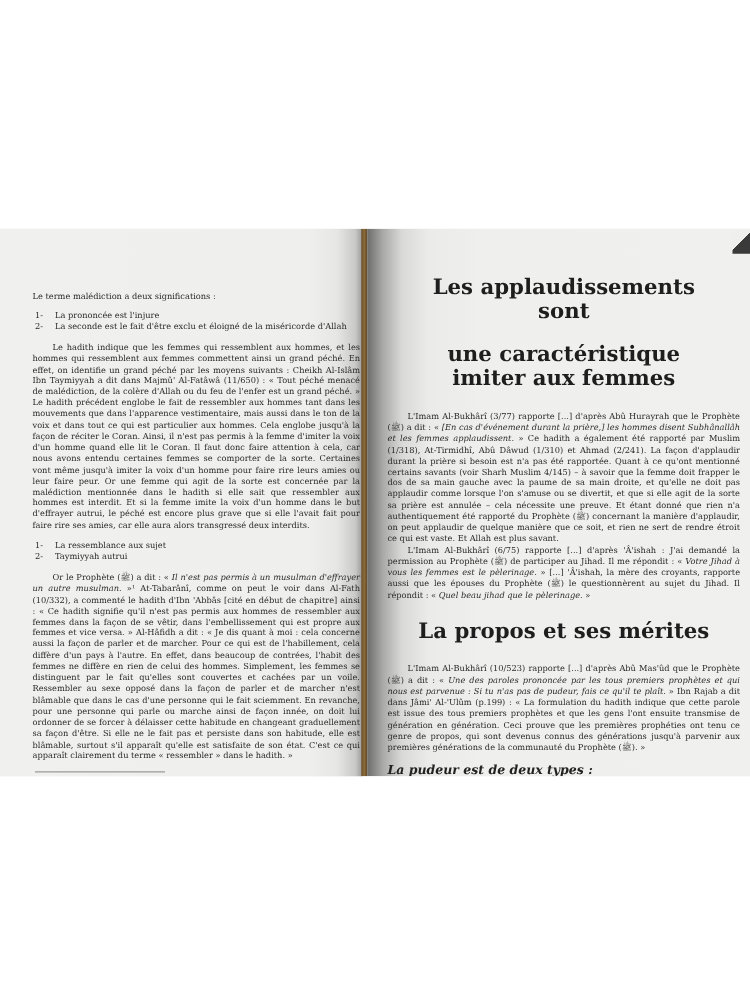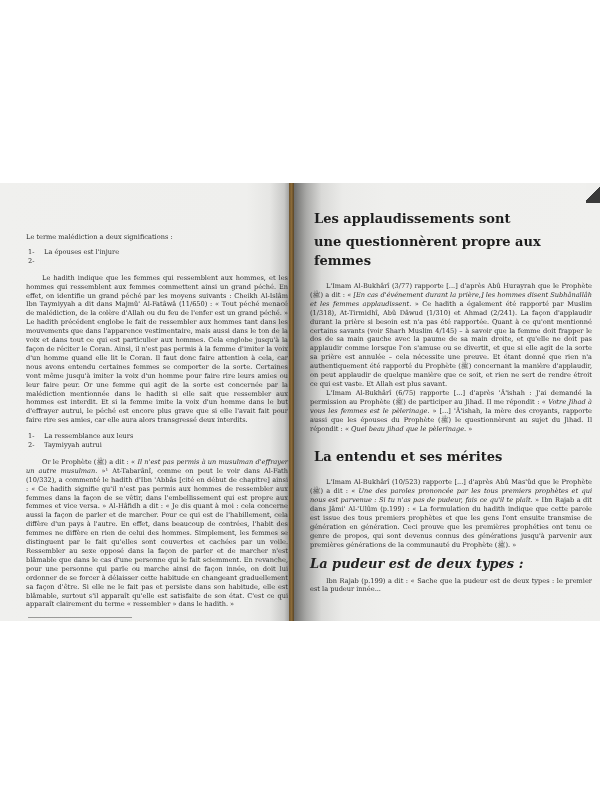--- a/index.html
+++ b/index.html
@@ -35,80 +35,81 @@
     .right-text { left: 16px; top: 22px; width: 282px; }
     p { margin: 0; text-align: justify; }
     .indent { text-indent: 16px; }
     .intro { margin-bottom: 6px; }
     ol.items { list-style: none; padding: 0; margin: 0 0 8px 2px; }
     ol.items li { display: flex; gap: 8px; }
     ol.items li .num { width: 8px; }
     .gap { height: 7px; }
     h2.title {
       font-family: "DejaVu Serif", serif; font-weight: bold; color: #1e1e1e;
-      text-align: left; margin: 4px; font-size: 13px; line-height: 19px;
+      text-align: center; margin: 16px; font-size: 17px; line-height: 19px;
     }
     .title-block { margin: 0 0 12px 0; }
     h3.subtitle {
       font-family: "DejaVu Serif", serif; font-weight: bold; font-style: italic;
-      font-size: 13px; margin: 10px 0 8px 0; color: #222;
+      font-size: 10px; margin: 10px 0 8px 0; color: #222;
     }
     em { font-style: italic; }
     .footnote-rule {
       position: absolute; left: 28px; top: 434px; width: 104px; height: 1px; background: #9a9a98;
     }
   </style>
 </head>
 <body>
 
 <div class="book">
 
   <div class="page-left">
     <div class="text-block left-text">
       <p class="intro">Le terme malédiction a deux significations :</p>
       <ol class="items">
         <li>
           <span class="num">1-</span>
-          <span>La épouses est l'injure</span>
+          <span>La prononcée est l'injure</span>
         </li>
         <li>
           <span class="num">2-</span>
+          <span>La seconde est le fait d'être exclu et éloigné de la miséricorde d'Allah</span>
         </li>
       </ol>
       <p class="indent">Le hadith indique que les femmes qui ressemblent aux hommes, et les hommes qui ressemblent aux femmes commettent ainsi un grand péché. En effet, on identifie un grand péché par les moyens suivants : Cheikh Al-Islâm Ibn Taymiyyah a dit dans Majmû' Al-Fatâwâ (11/650) : « Tout péché menacé de malédiction, de la colère d'Allah ou du feu de l'enfer est un grand péché. » Le hadith précédent englobe le fait de ressembler aux hommes tant dans les mouvements que dans l'apparence vestimentaire, mais aussi dans le ton de la voix et dans tout ce qui est particulier aux hommes. Cela englobe jusqu'à la façon de réciter le Coran. Ainsi, il n'est pas permis à la femme d'imiter la voix d'un homme quand elle lit le Coran. Il faut donc faire attention à cela, car nous avons entendu certaines femmes se comporter de la sorte. Certaines vont même jusqu'à imiter la voix d'un homme pour faire rire leurs amies ou leur faire peur. Or une femme qui agit de la sorte est concernée par la malédiction mentionnée dans le hadith si elle sait que ressembler aux hommes est interdit. Et si la femme imite la voix d'un homme dans le but d'effrayer autrui, le péché est encore plus grave que si elle l'avait fait pour faire rire ses amies, car elle aura alors transgressé deux interdits.</p>
       <div class="gap"></div>
       <ol class="items">
         <li>
           <span class="num">1-</span>
-          <span>La ressemblance aux leurs</span>
+          <span>La ressemblance aux sujet</span>
         </li>
         <li>
           <span class="num">2-</span>
           <span>Taymiyyah autrui</span>
         </li>
       </ol>
       <p class="indent"><span>Or le Prophète (ﷺ) a dit : « </span><em>Il n'est pas permis à un musulman d'effrayer un autre musulman.</em><span> »¹ At-Tabarânî, comme on peut le voir dans Al-Fath (10/332), a commenté le hadith d'Ibn 'Abbâs [cité en début de chapitre] ainsi : « Ce hadith signifie qu'il n'est pas permis aux hommes de ressembler aux femmes dans la façon de se vêtir, dans l'embellissement qui est propre aux femmes et vice versa. » Al-Hâfidh a dit : « Je dis quant à moi : cela concerne aussi la façon de parler et de marcher. Pour ce qui est de l'habillement, cela diffère d'un pays à l'autre. En effet, dans beaucoup de contrées, l'habit des femmes ne diffère en rien de celui des hommes. Simplement, les femmes se distinguent par le fait qu'elles sont couvertes et cachées par un voile. Ressembler au sexe opposé dans la façon de parler et de marcher n'est blâmable que dans le cas d'une personne qui le fait sciemment. En revanche, pour une personne qui parle ou marche ainsi de façon innée, on doit lui ordonner de se forcer à délaisser cette habitude en changeant graduellement sa façon d'être. Si elle ne le fait pas et persiste dans son habitude, elle est blâmable, surtout s'il apparaît qu'elle est satisfaite de son état. C'est ce qui apparaît clairement du terme « ressembler » dans le hadith. »</span></p>
     </div>
     <div class="footnote-rule"></div>
   </div>
 
   <div class="spine"></div>
 
   <div class="page-right">
     <div class="corner"></div>
     <div class="text-block right-text">
       <div class="title-block">
         <h2 class="title">Les applaudissements sont</h2>
-        <h2 class="title">une questionnèrent propre aux femmes</h2>
+        <h2 class="title">une caractéristique imiter aux femmes</h2>
       </div>
       <p class="indent"><span>L'Imam Al-Bukhârî (3/77) rapporte [...] d'après Abû Hurayrah que le Prophète (ﷺ) a dit : « </span><em>[En cas d'événement durant la prière,] les hommes disent Subhânallâh et les femmes applaudissent.</em><span> » Ce hadith a également été rapporté par Muslim (1/318), At-Tirmidhî, Abû Dâwud (1/310) et Ahmad (2/241). La façon d'applaudir durant la prière si besoin est n'a pas été rapportée. Quant à ce qu'ont mentionné certains savants (voir Sharh Muslim 4/145) – à savoir que la femme doit frapper le dos de sa main gauche avec la paume de sa main droite, et qu'elle ne doit pas applaudir comme lorsque l'on s'amuse ou se divertit, et que si elle agit de la sorte sa prière est annulée – cela nécessite une preuve. Et étant donné que rien n'a authentiquement été rapporté du Prophète (ﷺ) concernant la manière d'applaudir, on peut applaudir de quelque manière que ce soit, et rien ne sert de rendre étroit ce qui est vaste. Et Allah est plus savant.</span></p>
 
       <p class="indent"><span>L'Imam Al-Bukhârî (6/75) rapporte [...] d'après 'Â'ishah : J'ai demandé la permission au Prophète (ﷺ) de participer au Jihad. Il me répondit : « </span><em>Votre Jihad à vous les femmes est le pèlerinage.</em><span> » [...] 'Â'ishah, la mère des croyants, rapporte aussi que les épouses du Prophète (ﷺ) le questionnèrent au sujet du Jihad. Il répondit : « </span><em>Quel beau jihad que le pèlerinage.</em><span> »</span></p>
 
       <div class="title-block" style="margin-top:14px;">
-        <h2 class="title">La entendu et ses mérites</h2>
+        <h2 class="title">La propos et ses mérites</h2>
       </div>
       <p class="indent"><span>L'Imam Al-Bukhârî (10/523) rapporte [...] d'après Abû Mas'ûd que le Prophète (ﷺ) a dit : « </span><em>Une des paroles prononcée par les tous premiers prophètes et qui nous est parvenue : Si tu n'as pas de pudeur, fais ce qu'il te plaît.</em><span> » Ibn Rajab a dit dans Jâmi' Al-'Ulûm (p.199) : « La formulation du hadith indique que cette parole est issue des tous premiers prophètes et que les gens l'ont ensuite transmise de génération en génération. Ceci prouve que les premières prophéties ont tenu ce genre de propos, qui sont devenus connus des générations jusqu'à parvenir aux premières générations de la communauté du Prophète (ﷺ). »</span></p>
       <h3 class="subtitle">La pudeur est de deux types :</h3>
       <p class="indent">Ibn Rajab (p.199) a dit : « Sache que la pudeur est de deux types : le premier est la pudeur innée...</p>
     </div>
   </div>
 </div>
 
 </body></html>

